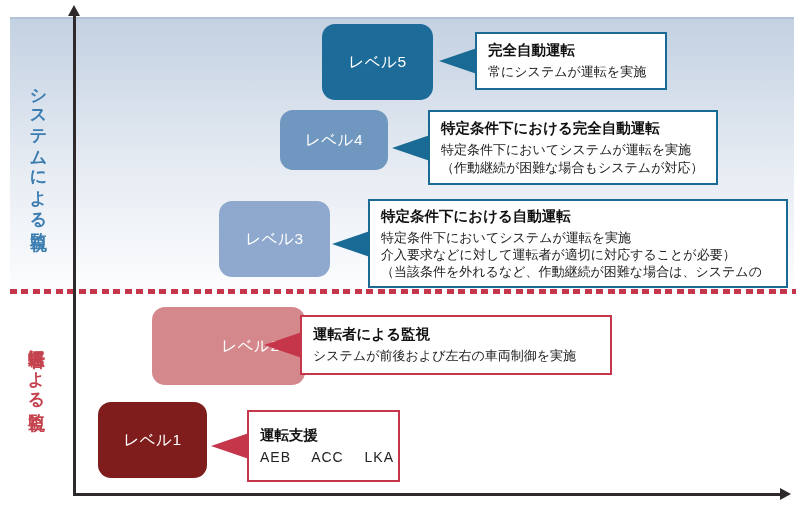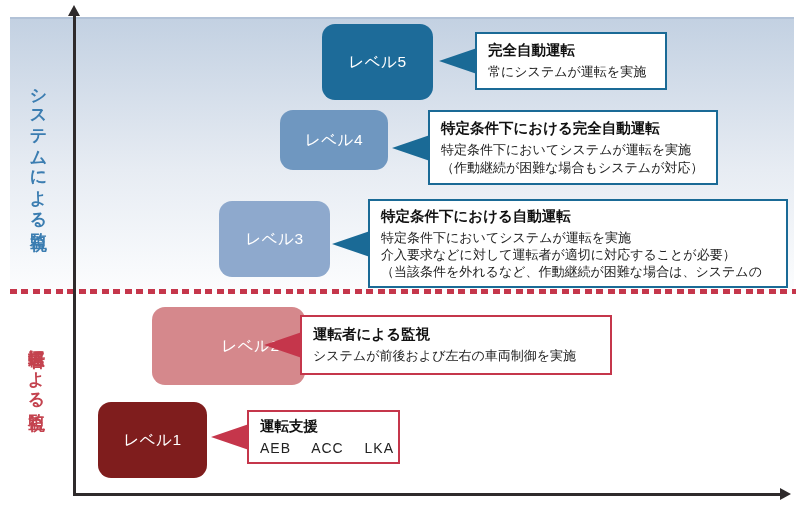--- a/index.html
+++ b/index.html
@@ -44,21 +44,21 @@
   #lv2{left:152px;top:307px;width:109px;height:78px;padding-left:44px;}
   #lv1{left:98px;top:402px;width:109px;height:76px;}
   .callout{
     position:absolute;background:#ffffff;border:2px solid #1a6a96;box-sizing:border-box;
     padding:6px 11px;display:flex;flex-direction:column;justify-content:center;
   }
   #c5{left:475px;top:32px;width:192px;height:58px;}
   #c4{left:428px;top:110px;width:290px;height:75px;}
   #c3{left:368px;top:199px;width:420px;height:89px;}
   #c2{left:300px;top:315px;width:312px;height:60px;}
-  #c1{left:247px;top:410px;width:153px;height:54px;}
+  #c1{left:247px;top:410px;width:153px;height:72px;}
   .pointer{
     position:absolute;left:-38px;top:50%;margin-top:-13px;width:0;height:0;
     border-top:13px solid transparent;border-bottom:13px solid transparent;
     border-right:38px solid #1a6a96;
   }
   .ctitle{font-size:14.5px;font-weight:bold;color:#111;margin-bottom:3px;white-space:nowrap;}
   .cline{font-size:13px;color:#222;line-height:1.32;white-space:nowrap;}
   .latin{word-spacing:16px;letter-spacing:1px;font-size:14px;}
 </style>
 </head>

